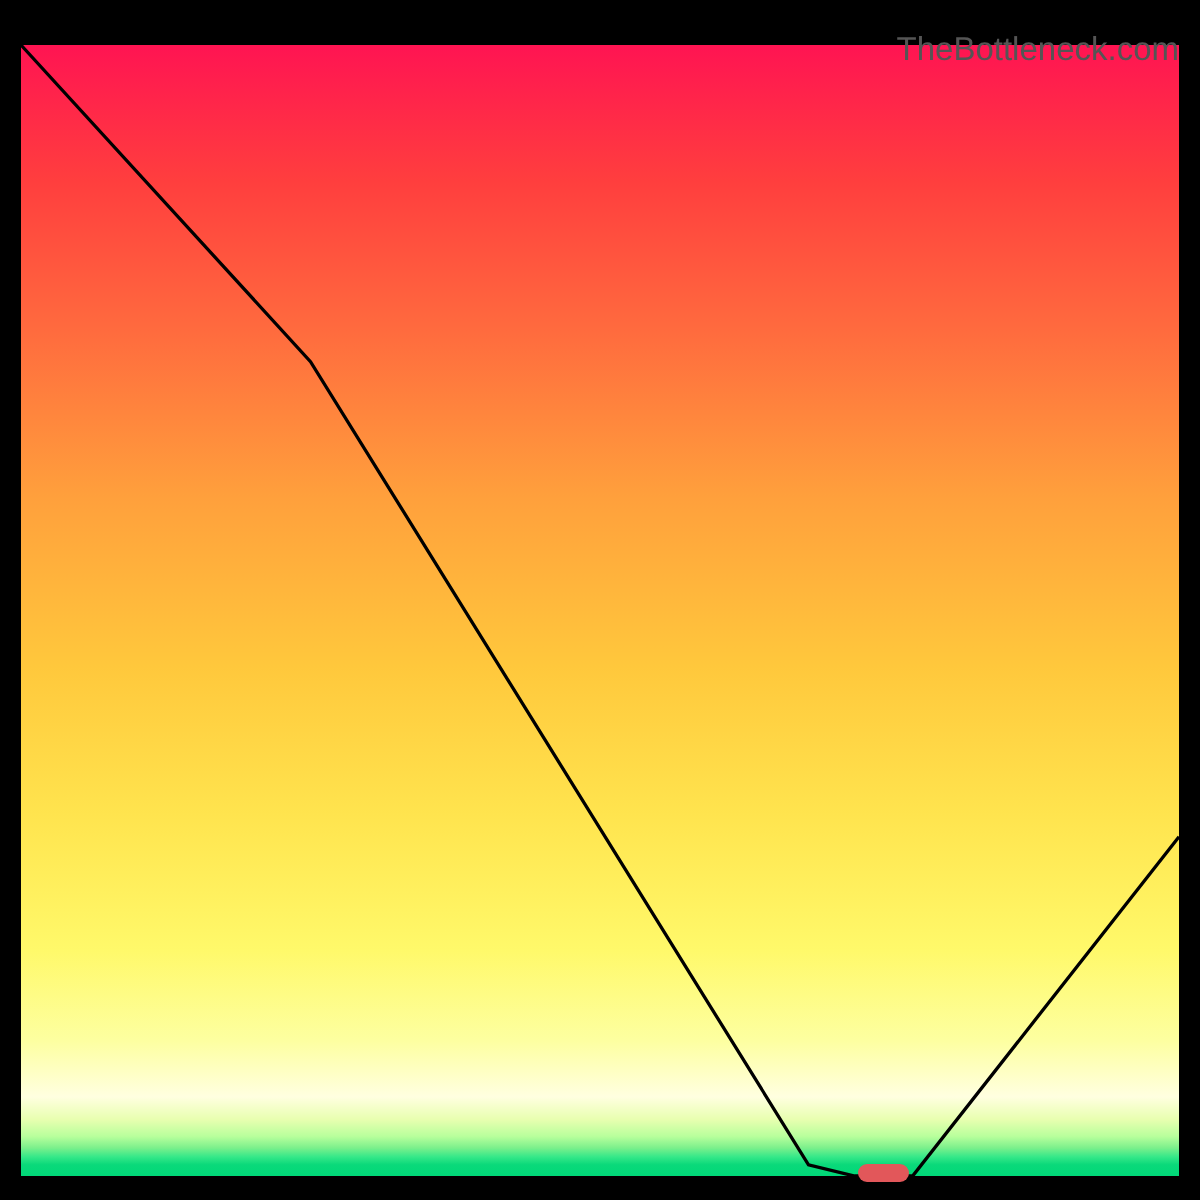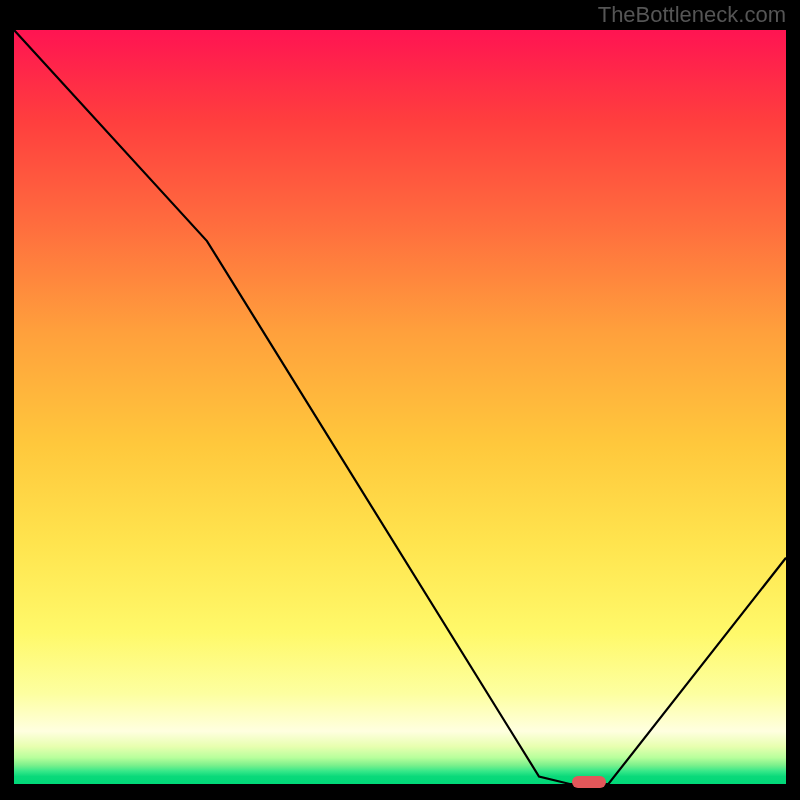--- a/index.html
+++ b/index.html
@@ -6,21 +6,21 @@
     margin: 0;
     padding: 0;
     width: 800px;
     height: 800px;
     background: #000;
     position: relative;
     font-family: Arial, sans-serif;
   }
   .watermark {
     position: absolute;
-    top: 2px;
+    top: 20px;
     right: 14px;
     color: #555;
     font-size: 22px;
     font-weight: 500;
     z-index: 10;
   }
   .plot-area {
     position: absolute;
     top: 30px;
     left: 14px;

